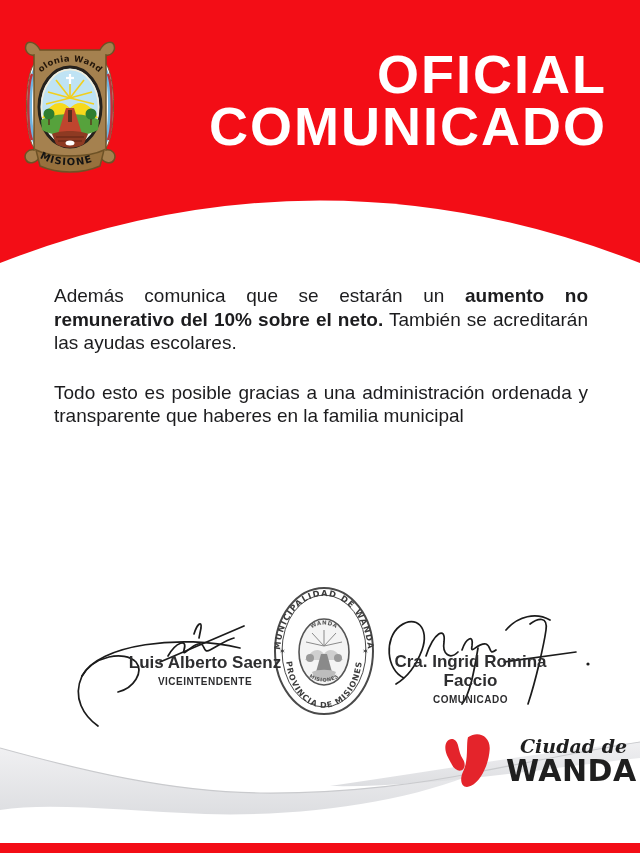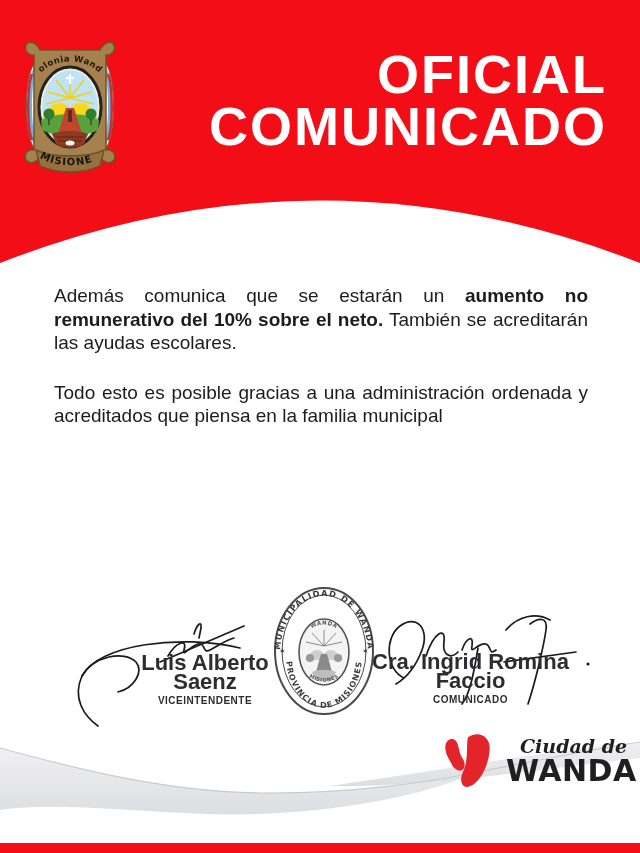--- a/index.html
+++ b/index.html
@@ -28,21 +28,21 @@
   }
   .body-text p { margin:0 0 26px 0; }
   .p-bold { font-weight:bold; }
   .seg-bold { font-weight:bold; }
 
   
   .sig-svg { position:absolute; z-index:2; pointer-events:none; }
   .sig-left-svg  { left:72px;  top:596px; width:196px; height:134px; }
   .sig-right-svg { left:378px; top:598px; width:218px; height:116px; }
   .sig-block { position:absolute; z-index:3; text-align:center; color:#2d2d2f; }
-  .sig-block .sig-name { font-size:22px; font-weight:bold; line-height:19px; }
+  .sig-block .sig-name { font-size:17px; font-weight:bold; line-height:19px; }
   .sig-block .sig-role { font-size:10px; font-weight:bold; letter-spacing:0.5px; line-height:19px; }
   .sig-block-left  { left:115px; top:653px; width:180px; }
   .sig-block-right { left:368px; top:652px; width:205px; }
   .seal { position:absolute; left:272px; top:584px; width:104px; height:134px; z-index:2; }
 
   
   .footer-wave { position:absolute; left:0; bottom:0; width:640px; height:113px; z-index:1; }
   .wanda-logo { position:absolute; left:438px; top:730px; z-index:3; display:flex; align-items:center; }
   .wanda-mark { width:62px; height:62px; flex:0 0 auto; }
   .wanda-text { margin-left:6px; color:#1f1f1f; }
@@ -131,21 +131,21 @@
     </text>
   </svg>
 
   <div class="title">
     <div>OFICIAL</div>
     <div>COMUNICADO</div>
   </div>
 
   <div class="body-text">
     <p><span>Además comunica que se estarán un </span><span class="seg-bold">aumento no remunerativo del 10% sobre el neto.</span><span> También se acreditarán las ayudas escolares.</span></p>
-    <p>Todo esto es posible gracias a una administración ordenada y acreditados que piensa en la familia municipal</p>
+    <p>Todo esto es posible gracias a una administración ordenada y transparente que haberes en la familia municipal</p>
   </div>
 
   <svg class="sig-svg sig-left-svg" viewBox="0 0 196 134">
     <g fill="none" stroke="#1b1b1b" stroke-width="1.7" stroke-linecap="round">
       <path d="M168,52 C110,38 26,48 10,80 C0,102 12,120 26,130"></path>
       <path d="M10,80 C22,60 52,54 64,66 C72,76 62,92 46,96"></path>
       <path d="M96,60 C104,46 116,42 112,54 C110,62 118,50 126,48 C134,46 130,58 138,54 C146,50 154,44 162,42"></path>
       <path d="M88,66 L172,30"></path>
       <path d="M122,38 C125,28 130,24 129,32 L127,42"></path>
     </g>

